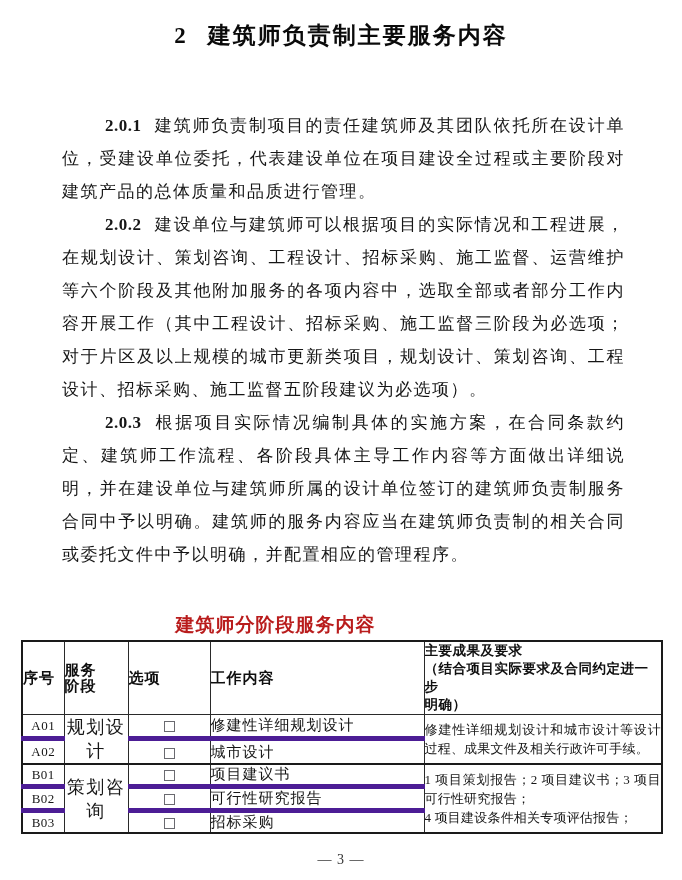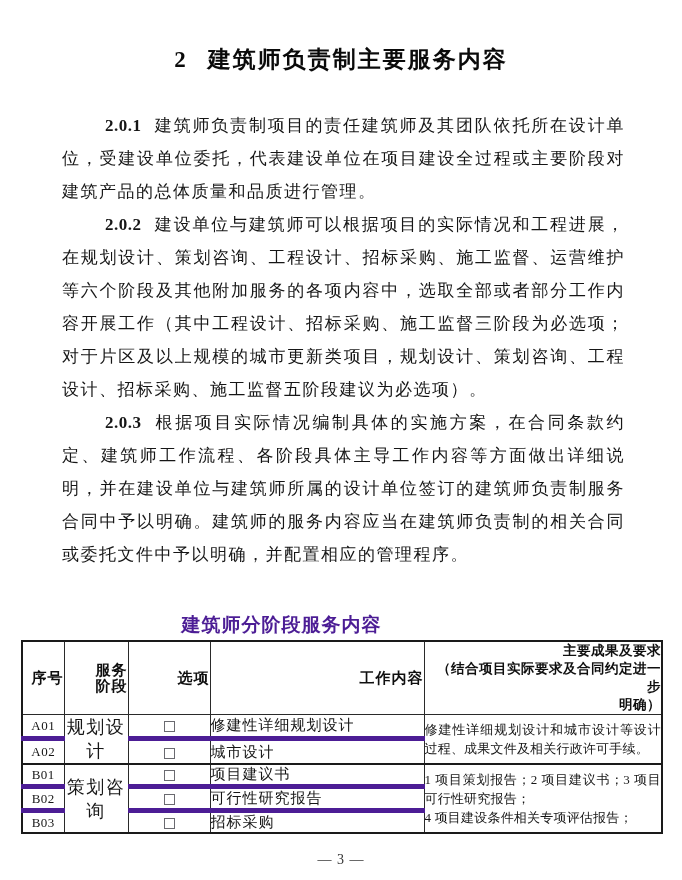--- a/index.html
+++ b/index.html
@@ -2,46 +2,46 @@
 <html><head>
 <meta charset="utf-8">
 <style>
   html,body{margin:0;padding:0;}
   body{
     width:682px;height:880px;position:relative;background:#ffffff;color:#161616;
     font-family:"Liberation Serif","DejaVu Serif",serif;
     -webkit-font-smoothing:antialiased;
   }
   .doc-title{
-    position:absolute;top:44px;left:0;width:682px;text-align:center;
+    position:absolute;top:20px;left:0;width:682px;text-align:center;
     font-family:"Liberation Sans","DejaVu Sans",sans-serif;
     font-weight:bold;font-size:23px;letter-spacing:2px;color:#0a0a0a;
   }
   .doc-title .num{margin-right:20px;font-family:"Liberation Serif",serif;}
   .body-block{
     position:absolute;top:109px;left:62px;width:563px;
     font-size:17px;line-height:33px;letter-spacing:1.5px;
     text-align:justify;text-justify:inter-character;
   }
   .body-block p{margin:0;text-indent:43px;}
   .sec-num{font-weight:bold;letter-spacing:0.5px;margin-right:13px;font-family:"Liberation Serif",serif;}
   .table-title{
     position:absolute;top:612px;left:0;width:551px;text-align:center;
     font-family:"Liberation Sans","DejaVu Sans",sans-serif;
-    font-weight:bold;font-size:19px;letter-spacing:1px;color:#4c1d95;padding-left:6px;
+    font-weight:bold;font-size:19px;letter-spacing:1px;color:#b91c1c;
   }
   table.svc{
     position:absolute;top:640px;left:21px;width:640px;
     border-collapse:collapse;table-layout:fixed;
     border:2px solid #1a1a1a;
   }
   table.svc th,table.svc td{border:1px solid #2a2a2a;padding:0;overflow:hidden;}
   thead th{
     height:64px;font-family:"Liberation Sans","DejaVu Sans",sans-serif;
-    font-weight:bold;font-size:15px;text-align:right;vertical-align:middle;
+    font-weight:bold;font-size:15px;text-align:left;vertical-align:middle;
     letter-spacing:1px;color:#0f0f0f;
   }
   th.h-stage{white-space:pre-line;line-height:16px;}
   th.h-result{font-size:13.5px;line-height:18px;white-space:pre-line;letter-spacing:0.5px;}
   tbody tr{height:22px;}
   tbody td{vertical-align:middle;font-size:15px;}
   td.code{text-align:center;font-size:13px;letter-spacing:0.5px;}
   td.stage{text-align:center;font-size:18px;letter-spacing:1.5px;}
   td.opt{text-align:center;}
   td.work{text-align:left;padding-left:9px;letter-spacing:1px;font-size:15px;}

